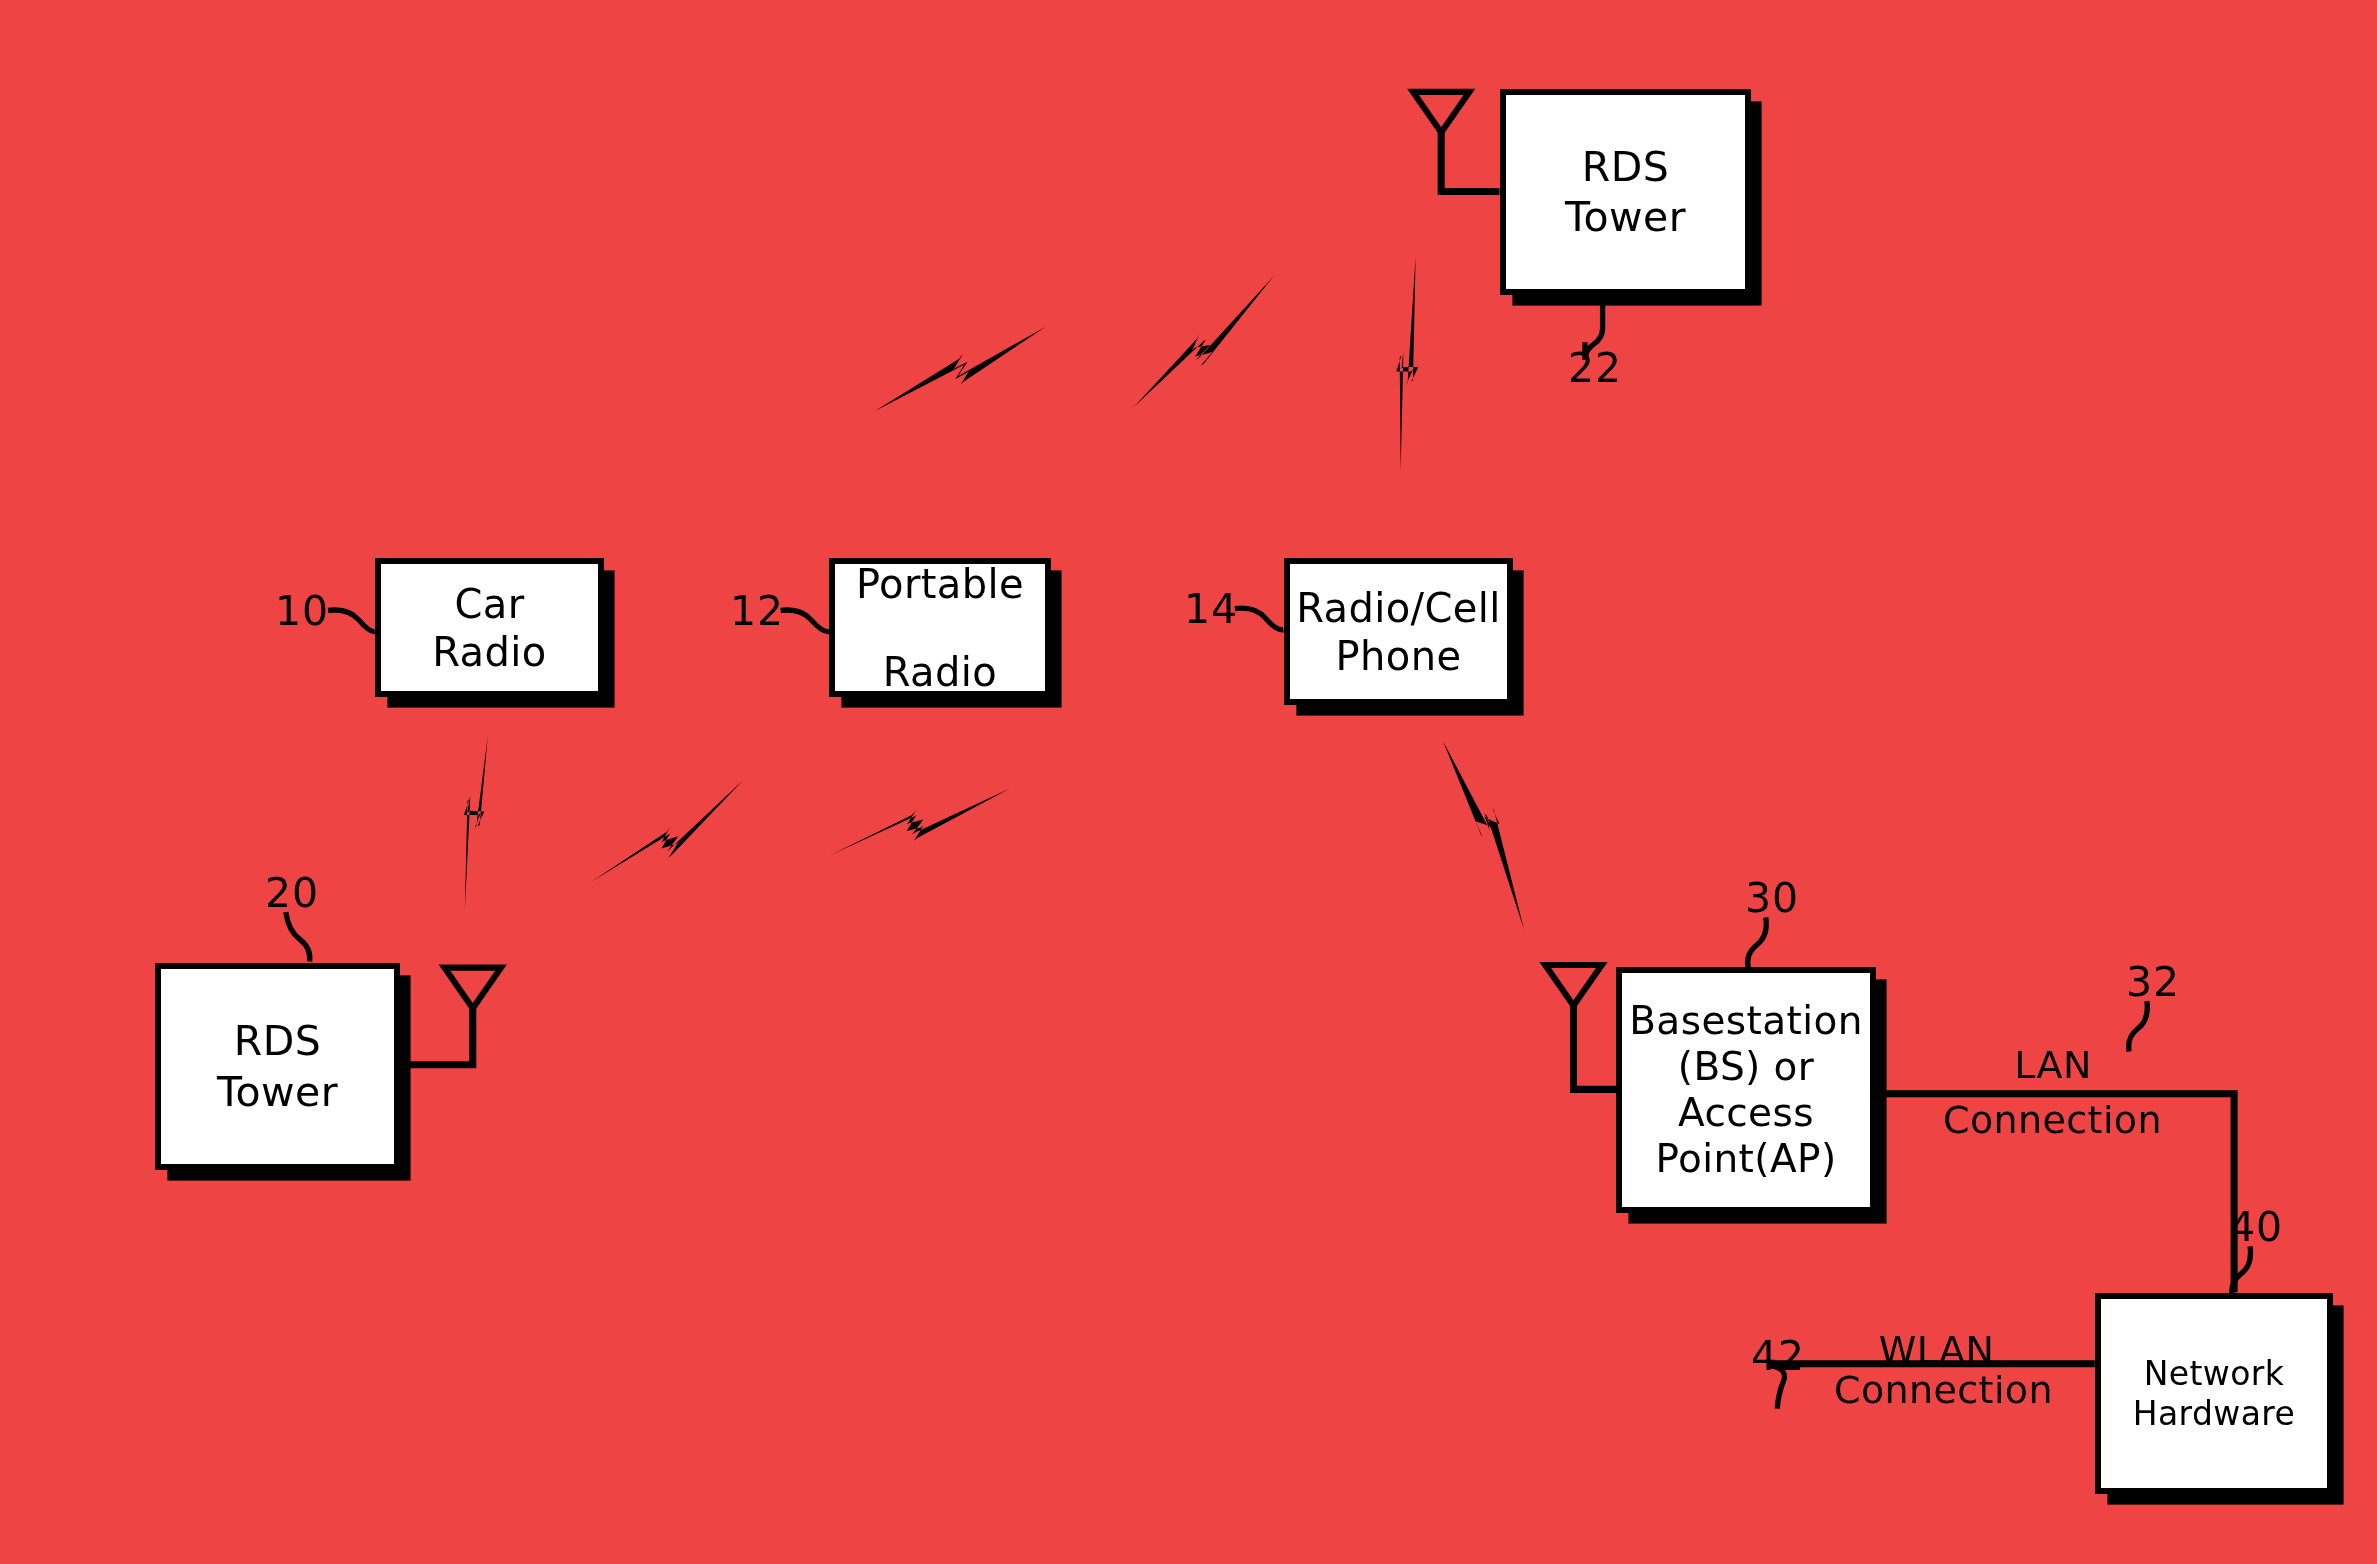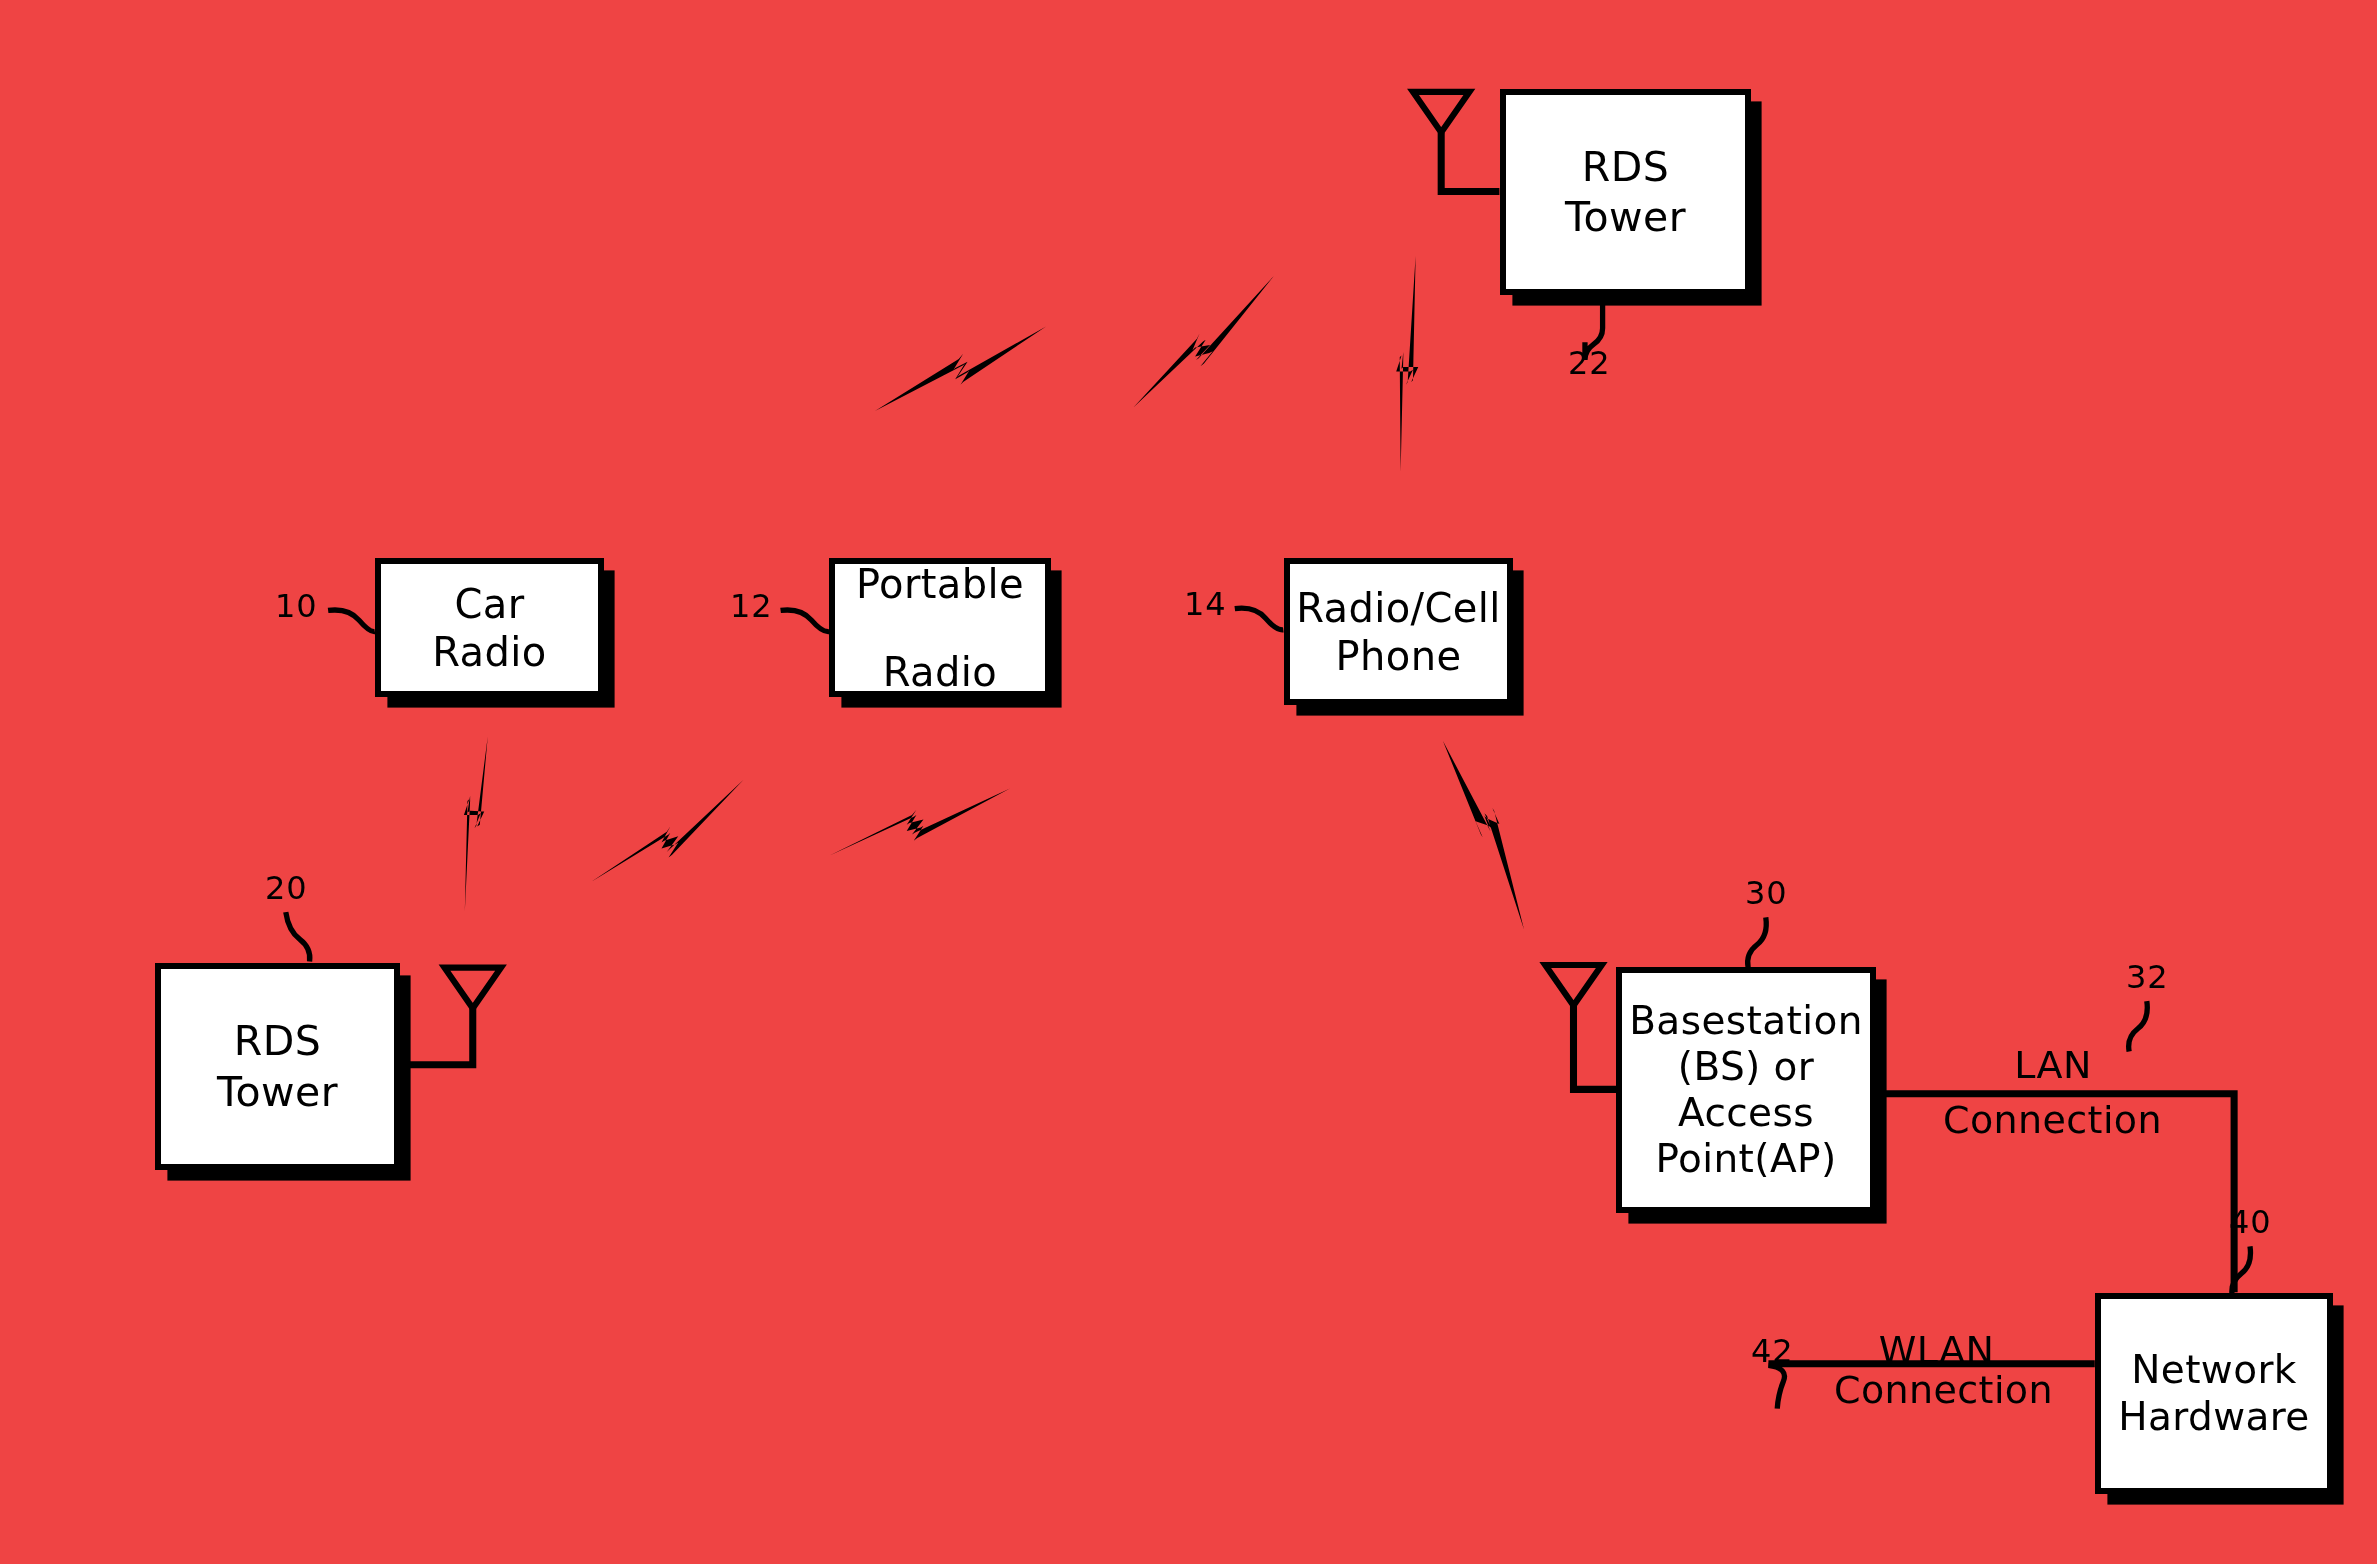--- a/index.html
+++ b/index.html
@@ -37,21 +37,21 @@
     letter-spacing: 0.4px;
   }
   .node-box .line {
     display: block;
     white-space: nowrap;
   }
   .ref-num {
     position: absolute;
     color: #000000;
     font-family: "DejaVu Sans", sans-serif;
-    font-size: 32px;
+    font-size: 41px;
     letter-spacing: 0.9px;
     white-space: nowrap;
   }
   .link-label {
     position: absolute;
     color: #000000;
     font-family: "DejaVu Sans", sans-serif;
     font-size: 38px;
     letter-spacing: 0.4px;
     white-space: nowrap;
@@ -143,21 +143,21 @@
     <span class="line">Tower</span>
   </div>
 
   <div class="node-box" style="left:1616px; top:967px; width:260px; height:246px; font-size:39px; line-height:1.18;">
     <span class="line">Basestation</span>
     <span class="line">(BS) or</span>
     <span class="line">Access</span>
     <span class="line">Point(AP)</span>
   </div>
 
-  <div class="node-box" style="left:2095px; top:1293px; width:238px; height:201px; font-size:39px; line-height:1.20;">
+  <div class="node-box" style="left:2095px; top:1293px; width:238px; height:201px; font-size:33px; line-height:1.20;">
     <span class="line">Network</span>
     <span class="line">Hardware</span>
   </div>
 
   <span class="ref-num" style="left:1568px; top:344px;">22</span>
 
   <span class="ref-num" style="left:275px; top:587px;">10</span>
 
   <span class="ref-num" style="left:730px; top:587px;">12</span>
 

